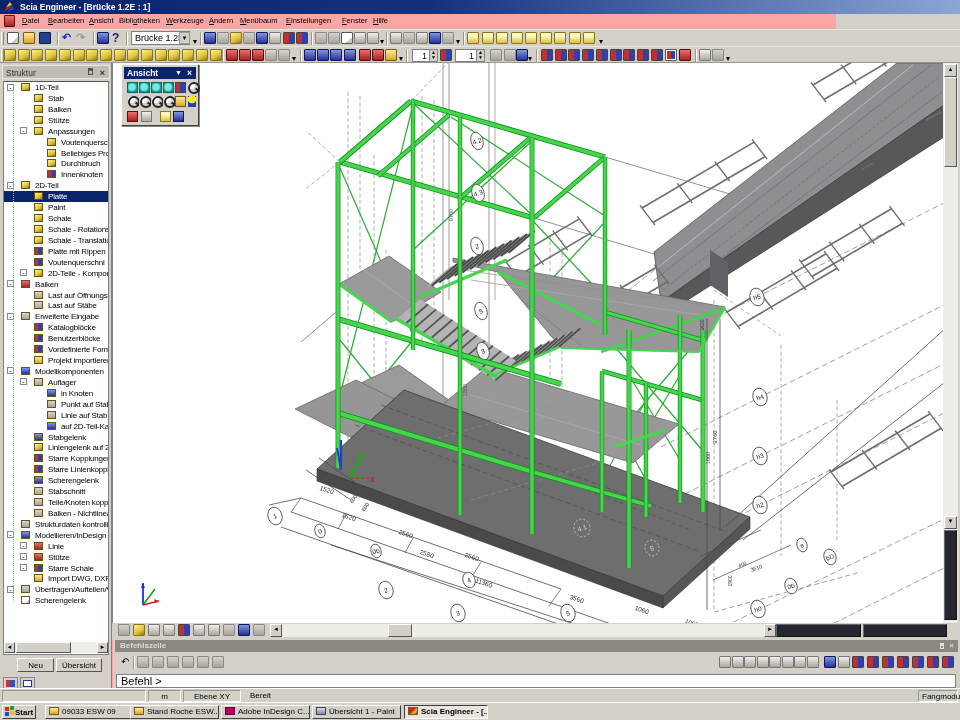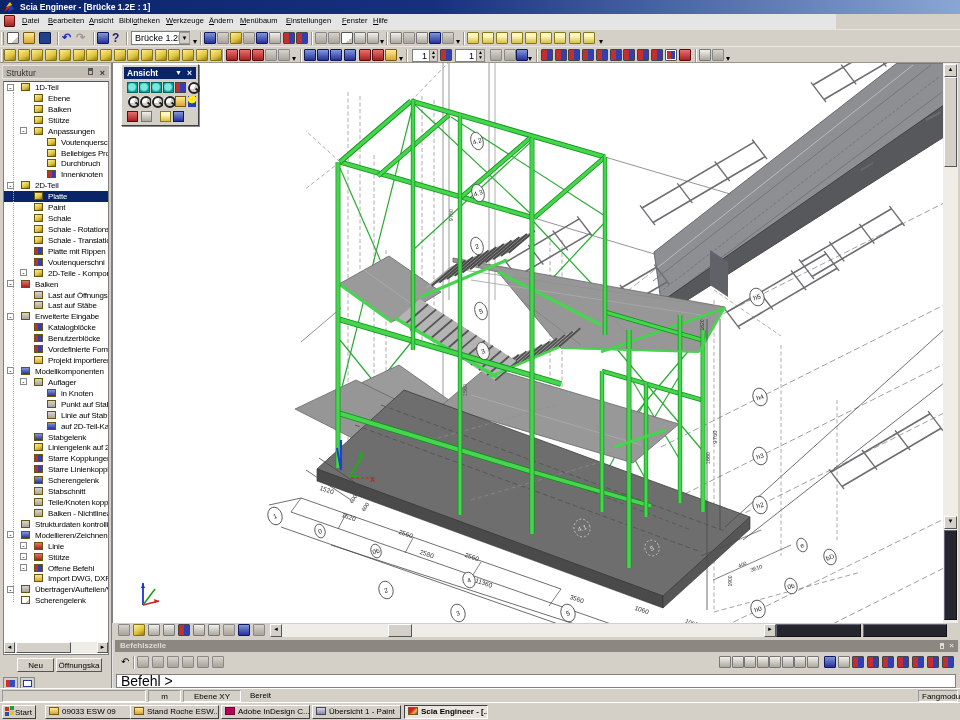--- a/index.html
+++ b/index.html
@@ -1,17 +1,17 @@
 <!DOCTYPE html>
 <html><head><meta charset="utf-8"><style>
 html,body{margin:0;padding:0;width:960px;height:720px;overflow:hidden;
 font-family:"Liberation Sans",sans-serif;background:#d4d0c8}
 *{box-sizing:border-box}
 .abs{position:absolute}
-#app{position:relative;width:836px;height:720px;background:#e5e5e5}
+#app{position:relative;width:836px;height:720px;background:#fca5a5}
 
 #title{left:0;top:0;width:960px;height:14px;background:linear-gradient(90deg,#0a246a 0%,#16307e 45%,#8aa6d4 100%);color:#fff;font-size:8.5px;font-weight:bold;line-height:14px}
 #title span{position:absolute;left:20px;top:0}
 
 #menu{left:0;top:14px;width:960px;height:15px;font-size:7.5px;color:#000}
 #menu i{position:absolute;top:2px;font-style:normal}
 #menu i u{text-decoration:underline}
 
 .tb{left:0;width:960px;height:17px;background:#d4d0c8;border-top:1px solid #e8e6e0}
 .sep{position:absolute;width:2px;height:13px;border-left:1px solid #9a968c;border-right:1px solid #fff;top:2px}
@@ -53,21 +53,21 @@
 .tab{position:absolute;top:1px;width:15px;height:13px;background:#d4d0c8;border:1px solid #888;border-bottom:0}
 
 #cv{left:112px;top:63px;width:831px;height:560px;background:#fff;border-left:1px solid #808080}
 
 #vsb{left:943px;top:63px;width:15px;height:561px;background:#efede8}
 
 #bs{left:112px;top:623px;width:846px;height:17px;background:#d4d0c8}
 
 #bz{left:113px;top:640px;width:845px;height:48px;background:#d4d0c8}
 #bzt{left:2px;top:0px;width:843px;height:12px;background:#8a8880;color:#dedbd4;font-size:8px;font-weight:bold;line-height:12px;padding-left:5px}
-#bzi{left:3px;top:34px;width:840px;height:14px;background:#fff;border:1px solid #808080;font-size:14px;line-height:12px;padding-left:4px}
+#bzi{left:3px;top:34px;width:840px;height:14px;background:#fff;border:1px solid #808080;font-size:11px;line-height:12px;padding-left:4px}
 
 #sb{left:0;top:688px;width:960px;height:14px;background:#d4d0c8;border-top:1px solid #fff;font-size:8px;color:#000}
 .sc{position:absolute;top:1px;height:12px;border:1px solid;border-color:#999 #fff #fff #999;line-height:11px;text-align:center}
 
 #tk{left:0;top:702px;width:960px;height:18px;background:#d4d0c8;border-top:1px solid #fff}
 .tbt{position:absolute;top:2px;height:14px;background:#d4d0c8;border:1px solid;border-color:#fff #404040 #404040 #fff;font-size:8px;line-height:12px;white-space:nowrap;overflow:hidden;padding:0 3px}
 .tbt .fic{display:inline-block;width:10px;height:8px;background:linear-gradient(#ffe89a,#d8a828);border:1px solid #7a5a10;margin-right:3px;vertical-align:-1px}
 
 #ans{left:121px;top:64px;width:78px;height:62px;background:#d4d0c8;border:1px solid;border-color:#fff #404040 #404040 #fff;box-shadow:1px 1px 0 #888}
 #anst{left:2px;top:2px;width:72px;height:12px;background:#0a246a;color:#fff;font-size:8.5px;font-weight:bold;line-height:12px;padding-left:3px}
@@ -579,21 +579,21 @@
 <div class="abs" id="lp">
 <div class="abs" id="lph">Struktur<span style="position:absolute;right:16px;top:2px;width:5px;height:7px;border:1px solid #555;border-top-width:3px"></span><span style="position:absolute;right:4px;top:0px;font-size:9px;font-weight:bold">×</span></div>
 <div class="abs" id="tree">
         <div class="ti">
           <span class="exp" style="left:3px">-</span>
           <span class="tic yy" style="left:17px;border:1px solid #665510"></span>
           <span class="tx" style="left:31px">1D-Teil</span>
         </div>
         <div class="ti">
           <span class="tic yy" style="left:30px;border:1px solid #665510"></span>
-          <span class="tx" style="left:44px">Ebene</span>
+          <span class="tx" style="left:44px">Stab</span>
         </div>
         <div class="ti">
           <span class="tic yy" style="left:30px;border:1px solid #665510"></span>
           <span class="tx" style="left:44px">Balken</span>
         </div>
         <div class="ti">
           <span class="tic yy" style="left:30px;border:1px solid #665510"></span>
           <span class="tx" style="left:44px">Stütze</span>
         </div>
         <div class="ti">
@@ -747,36 +747,36 @@
           <span class="tic gy" style="left:30px;border:1px solid #665510"></span>
           <span class="tx" style="left:44px">Balken - Nichtlineari</span>
         </div>
         <div class="ti">
           <span class="tic gy" style="left:17px;border:1px solid #665510"></span>
           <span class="tx" style="left:31px">Strukturdaten kontrollier</span>
         </div>
         <div class="ti">
           <span class="exp" style="left:3px">-</span>
           <span class="tic bb" style="left:17px;border:1px solid #665510"></span>
-          <span class="tx" style="left:31px">Modellieren/Zeichnen</span>
+          <span class="tx" style="left:31px">Modellieren/InDesign</span>
         </div>
         <div class="ti">
           <span class="exp" style="left:16px">-</span>
           <span class="tic rr" style="left:30px;border:1px solid #665510"></span>
           <span class="tx" style="left:44px">Linie</span>
         </div>
         <div class="ti">
           <span class="exp" style="left:16px">-</span>
           <span class="tic rr" style="left:30px;border:1px solid #665510"></span>
           <span class="tx" style="left:44px">Stütze</span>
         </div>
         <div class="ti">
           <span class="exp" style="left:16px">-</span>
           <span class="tic rb" style="left:30px;border:1px solid #665510"></span>
-          <span class="tx" style="left:44px">Offene Befehl</span>
+          <span class="tx" style="left:44px">Starre Schale</span>
         </div>
         <div class="ti">
           <span class="tic fol" style="left:30px;border:1px solid #665510"></span>
           <span class="tx" style="left:44px">Import DWG, DXF, V</span>
         </div>
         <div class="ti">
           <span class="exp" style="left:3px">-</span>
           <span class="tic gy" style="left:17px;border:1px solid #665510"></span>
           <span class="tx" style="left:31px">Übertragen/Aufteilen/V</span>
         </div>
@@ -785,21 +785,21 @@
           <span class="tx" style="left:31px">Scherengelenk</span>
         </div>
         <div style="position:absolute;left:9px;top:10px;width:1px;height:510px;border-left:1px dotted #aaa"></div>
       </div>
 <div class="abs" id="tsb">
 <div class="sbtn" style="left:0;top:0">◄</div>
 <div style="position:absolute;left:12px;top:0;width:55px;height:11px;background:#d4d0c8;border:1px solid;border-color:#fff #555 #555 #fff"></div>
 <div class="sbtn" style="right:0;top:0">►</div>
 </div>
 <div id="neu" style="left:17px;width:37px">Neu</div>
-<div id="schl" style="left:56px;width:46px">Öffnungska</div>
+<div id="schl" style="left:56px;width:46px">Übersicht</div>
 <div class="abs" id="tabs">
 <div class="tab" style="left:3px;top:4px">
           <span style="display:block;margin:2px;width:9px;height:7px;background:linear-gradient(90deg,#d03030 50%,#3050c0 50%)"></span>
         </div>
 <div class="tab" style="left:20px;top:4px;border-bottom:1px solid #888">
           <span style="display:block;margin:2px;width:9px;height:7px;background:#fff;border:1px solid #223a9a"></span>
         </div>
 </div>
 </div>
 
@@ -857,21 +857,21 @@
 
 <div class="abs" id="sb">
 <div class="sc" style="left:2px;width:144px"></div>
 <div class="sc" style="left:148px;width:33px">m</div>
 <div class="sc" style="left:183px;width:58px">Ebene XY</div>
 <span style="position:absolute;left:250px;top:2px">Bereit</span>
 <div class="sc" style="left:918px;width:40px;text-align:left;padding-left:3px">Fangmodu</div>
 </div>
 
 <div class="abs" id="tk">
-<div class="tbt" style="left:2px;width:34px;font-weight:normal;padding-left:2px"><svg width="10" height="11" style="vertical-align:-2px">
+<div class="tbt" style="left:2px;width:34px;font-weight:bold;padding-left:2px"><svg width="10" height="11" style="vertical-align:-2px">
           <rect x="0" y="1" width="4" height="4" fill="#d03020"></rect>
           <rect x="5" y="0" width="4" height="4" fill="#20a030"></rect>
           <rect x="0" y="6" width="4" height="4" fill="#2050c0"></rect>
           <rect x="5" y="5" width="4" height="4" fill="#e8c020"></rect>
         </svg>Start</div>
 <div class="tbt" style="left:45px;width:88px"><span class="fic"></span>09033 ESW 09</div>
 <div class="tbt" style="left:130px;width:89px"><span class="fic"></span>Stand Roche ESW...</div>
 <div class="tbt" style="left:221px;width:89px"><span class="fic" style="background:#b8005a;border-color:#6a0038"></span>Adobe InDesign C...</div>
 <div class="tbt" style="left:312px;width:89px"><span class="fic" style="background:linear-gradient(#d8d8e8,#8888a8);border-color:#445"></span>Übersicht 1 - Paint</div>
 <div class="tbt" style="left:404px;width:84px;background:#e9e5de;border-color:#404040 #fff #fff #404040;font-weight:bold"><span class="fic" style="background:linear-gradient(135deg,#d02020 40%,#f0c020 70%,#2040c0)"></span>Scia Engineer - [...</div>

